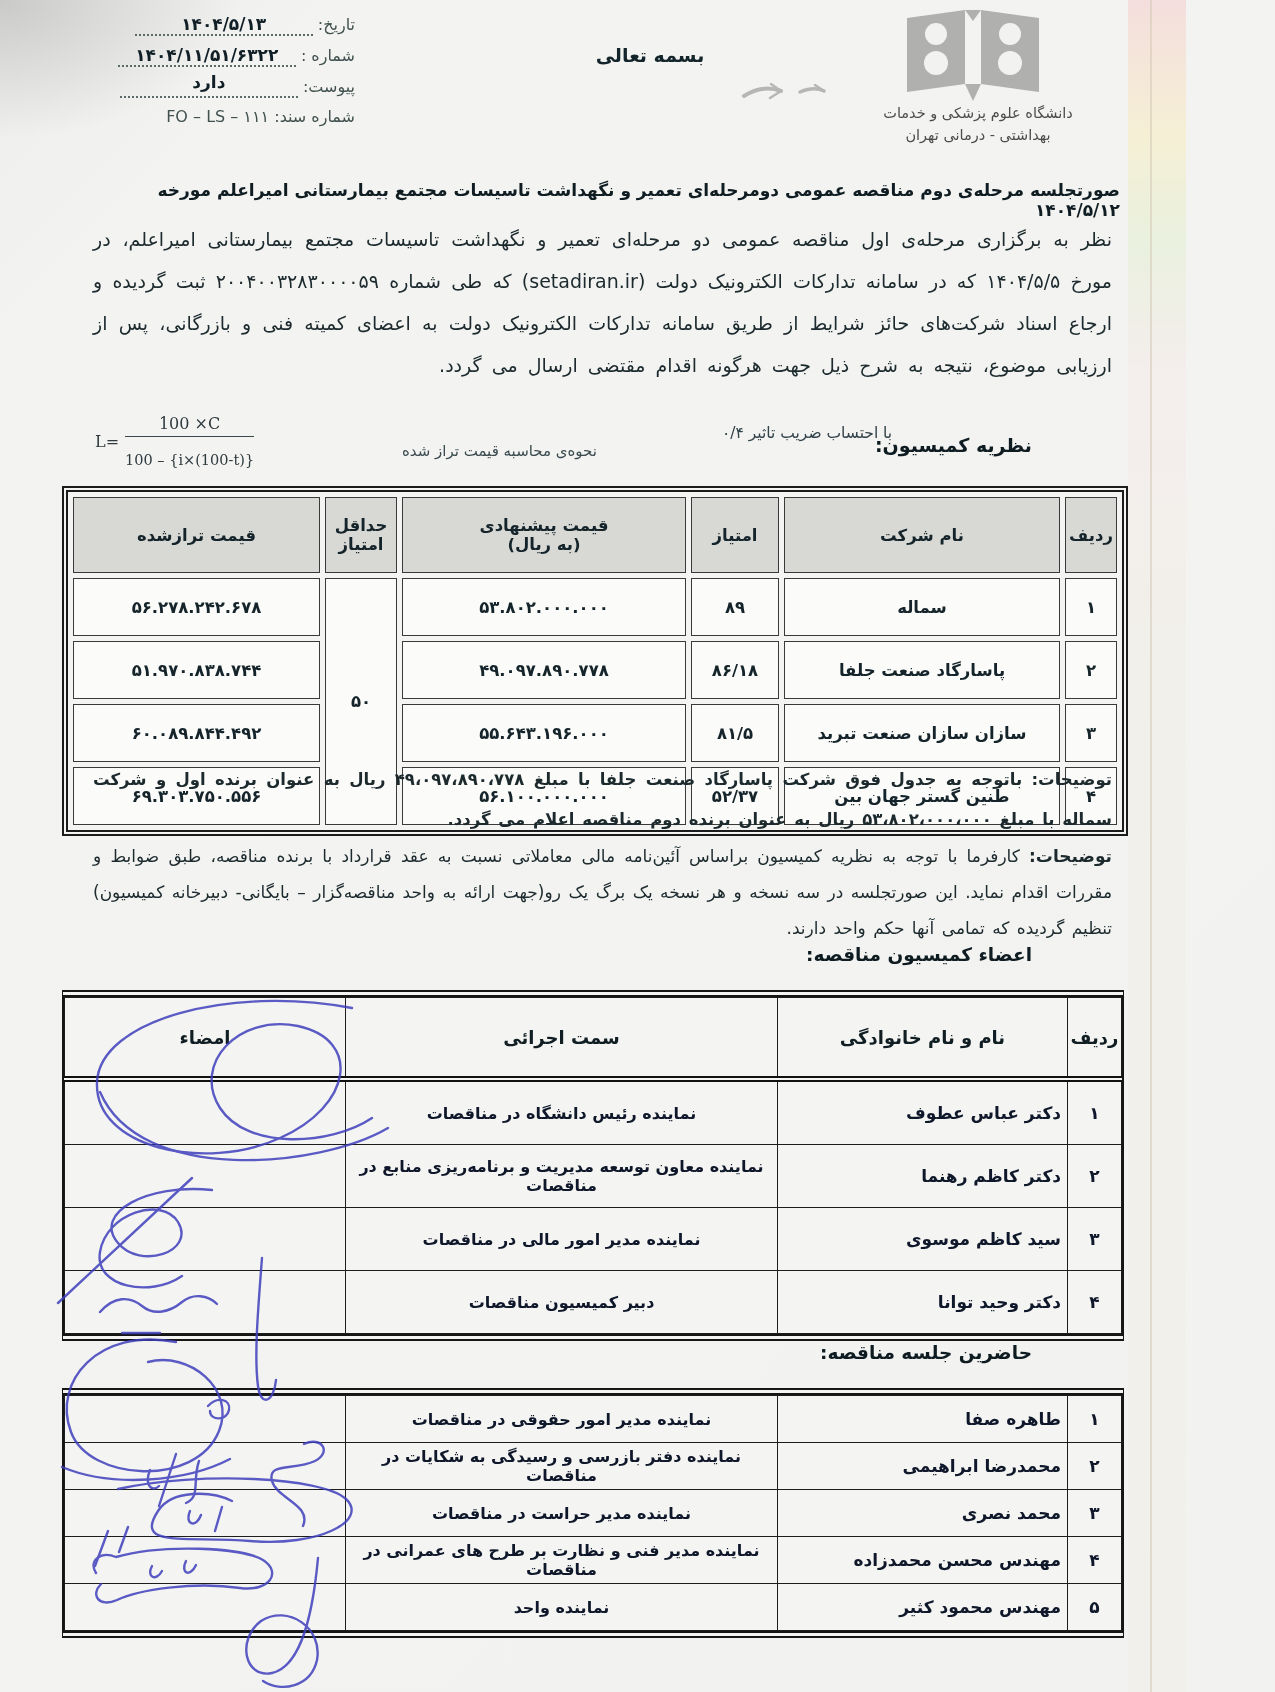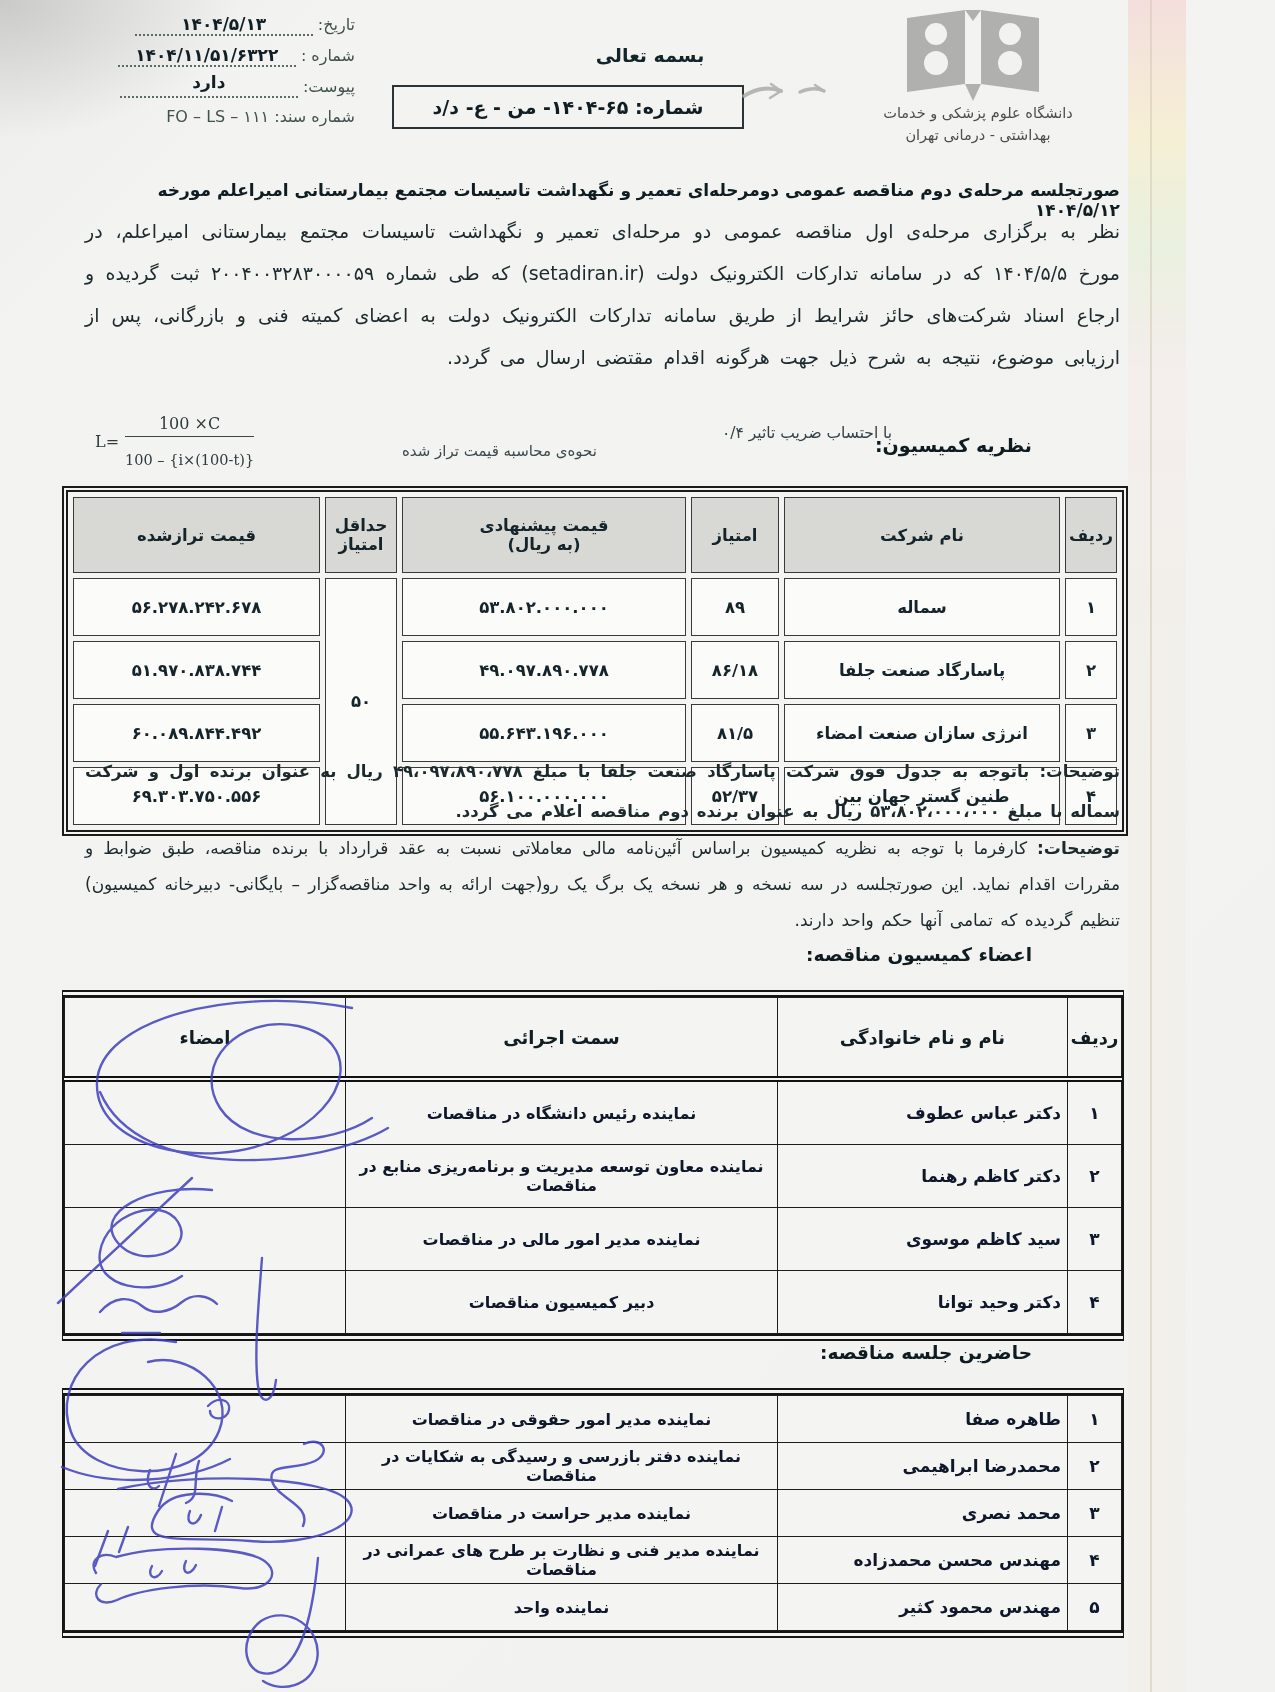--- a/index.html
+++ b/index.html
@@ -28,21 +28,21 @@
   .num-box{position:absolute;left:392px;top:85px;width:348px;height:40px;border:2px solid #2a3438;
     text-align:center;line-height:40px;font-weight:bold;font-size:19px;color:#101e24;}
   .logo{position:absolute;left:903px;top:6px;width:140px;height:96px;filter:blur(.3px);opacity:.85;}
   .logo-caption{position:absolute;left:856px;top:102px;width:244px;text-align:center;
     font-size:14.5px;line-height:22px;color:#4c4c4a;}
 
   
   .doc-title{position:absolute;left:85px;top:180px;width:1035px;text-align:right;
     font-weight:bold;font-size:17px;color:#0f1d22;}
   .doc-body{position:absolute;left:85px;top:210px;width:1035px;font-size:19px;line-height:42px;word-spacing:4px;}
-  .doc-body p{margin:0;text-align:justify;}
+  .doc-body p{margin:8px;text-align:justify;}
   .doc-body p.last{text-align:right;}
 
   
   .formula{position:absolute;left:95px;top:414px;direction:ltr;font-family:"DejaVu Serif",serif;
     font-size:16px;color:#2e3a3e;display:flex;align-items:center;gap:6px;}
   .frac{display:inline-flex;flex-direction:column;text-align:center;gap:12px;}
   .frac .num{border-bottom:1.6px solid #3a464a;padding:0 26px 3px;}
   .frac .den{padding-top:3px;font-size:14.5px;}
   .formula-label{position:absolute;left:402px;top:442px;font-size:15px;color:#3a4a4e;}
   .coef-note{position:absolute;left:722px;top:424px;font-size:15.5px;color:#32424a;}
@@ -98,21 +98,20 @@
       <span class="meta-label">پیوست:</span>
       <span class="meta-fill"><span class="raised">دارد</span></span>
     </div>
     <div class="meta-line meta-doc">
       <span class="meta-label">شماره سند:</span>
       <span dir="ltr">FO – LS – ۱۱۱</span>
     </div>
   </div>
 
   <div class="besmeh">بسمه تعالی</div>
-  <div class="num-box">شماره: ۶۵‏-‏۱۴۰۴‏- من ‏- ع‏- د/د</div>
 
   <div class="logo">
     <svg viewBox="0 0 140 96" width="140" height="96">
       <g fill="#a5a5a3">
         <path d="M4 12 L62 4 L62 78 L4 86 Z"></path>
         <path d="M78 4 L136 12 L136 86 L78 78 Z"></path>
         <polygon points="62,78 78,78 70,95"></polygon>
         <polygon points="62,4 78,4 70,15"></polygon>
       </g>
       <g fill="#f2f2f0">
@@ -180,21 +179,21 @@
         </tr>
         <tr>
           <td>۲</td>
           <td>پاسارگاد صنعت جلفا</td>
           <td>۸۶/۱۸</td>
           <td>۴۹.۰۹۷.۸۹۰.۷۷۸</td>
           <td>۵۱.۹۷۰.۸۳۸.۷۴۴</td>
         </tr>
         <tr>
           <td>۳</td>
-          <td>انرژی سازان صنعت امضاء</td>
+          <td>سازان سازان صنعت تبرید</td>
           <td>۸۱/۵</td>
           <td>۵۵.۶۴۳.۱۹۶.۰۰۰</td>
           <td>۶۰.۰۸۹.۸۴۴.۴۹۲</td>
         </tr>
         <tr>
           <td>۴</td>
           <td>طنین گستر جهان بین</td>
           <td>۵۲/۳۷</td>
           <td>۵۶.۱۰۰.۰۰۰.۰۰۰</td>
           <td>۶۹.۳۰۳.۷۵۰.۵۵۶</td>

